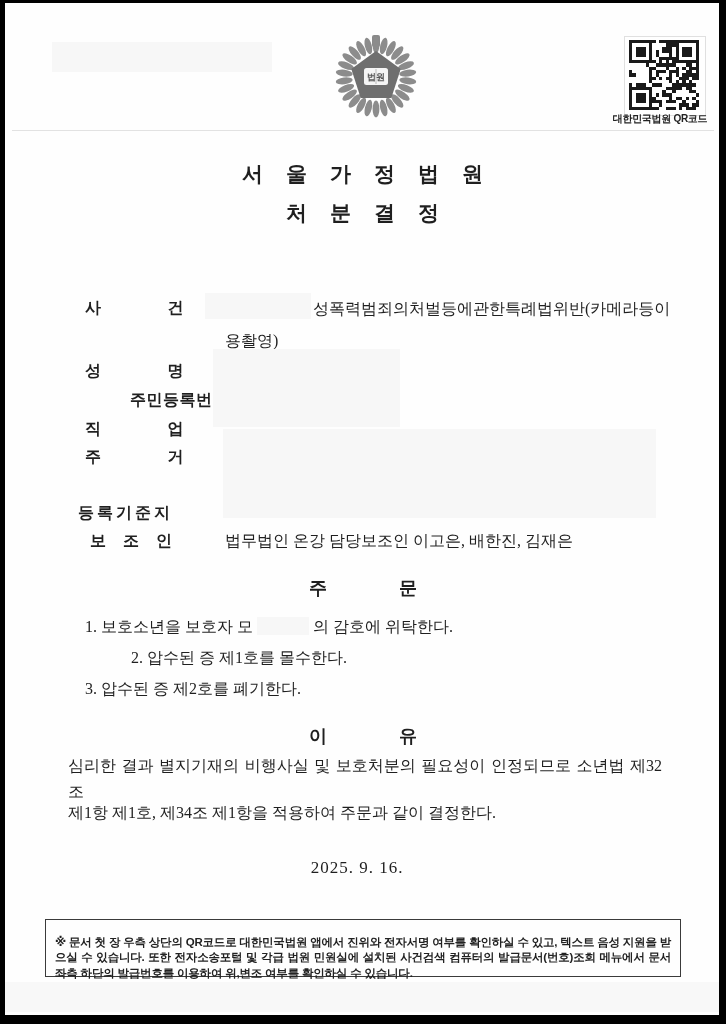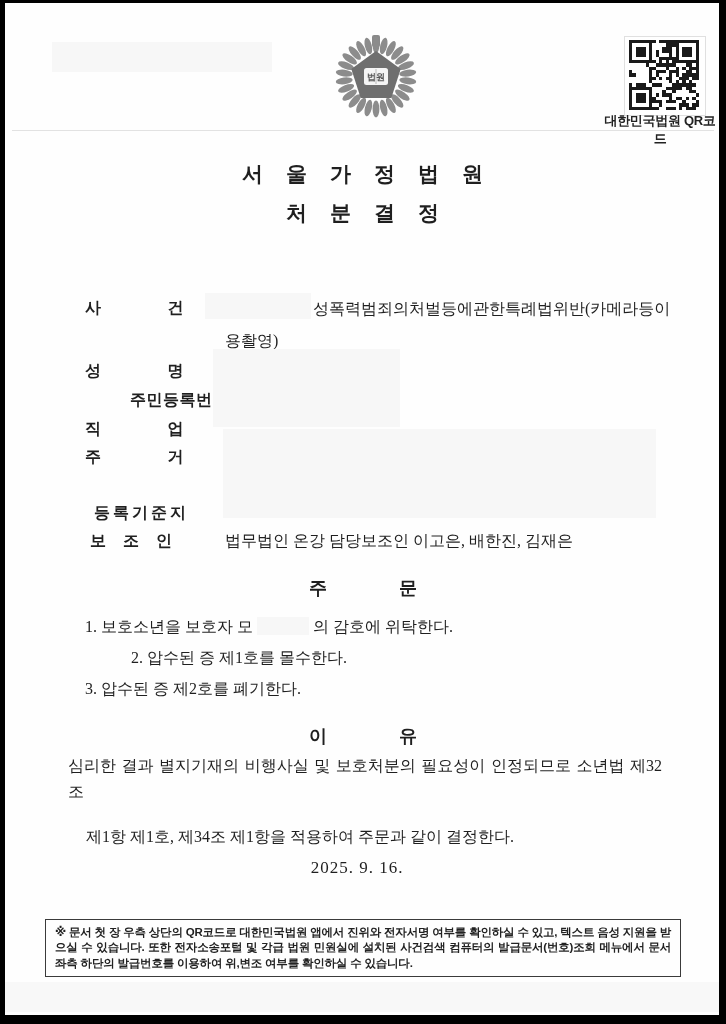--- a/index.html
+++ b/index.html
@@ -12,24 +12,24 @@
   .abs{position:absolute;}
   .redact{background:#f7f7f7;}
   .t-body{font-size:16px;line-height:26px;white-space:pre;}
   .t-label{font-weight:600;letter-spacing:.5px;}
   .t-title{font-size:21px;font-weight:700;text-align:center;left:0;right:0;white-space:pre;letter-spacing:1px;}
   .heading{font-size:18px;font-weight:700;text-align:center;left:0;right:0;white-space:pre;}
   .reason-line1{width:594px;text-align:justify;text-align-last:justify;white-space:normal;}
   .redact-inline{display:inline-block;width:52px;height:18px;background:#f7f7f7;vertical-align:-3px;margin:0 4px;}
   .divider{height:1px;background:#e2e2e2;}
   .qr-box{background:#fff;border:1px solid #e0e0e0;padding:3px;}
-  .qr-caption{font-family:"Liberation Sans","DejaVu Sans",sans-serif;font-size:13px;font-weight:700;
+  .qr-caption{font-family:"Liberation Sans","DejaVu Sans",sans-serif;font-size:10px;font-weight:700;
     text-align:center;color:#222;letter-spacing:-.3px;}
   .notice{
-    border:1.5px solid #3a3a3a;padding:5px 9px;box-sizing:border-box;
+    border:1.5px solid #3a3a3a;padding:15px 9px;box-sizing:border-box;
     font-family:"Liberation Sans","DejaVu Sans",sans-serif;
     font-size:11.5px;font-weight:700;line-height:1.34;color:#222;
     text-align:justify;letter-spacing:-.2px;
   }
   .date-line{left:0;right:12px;text-align:center;font-size:17px;letter-spacing:1px;}
   .bottom-shade{background:#f8f8f8;}
 </style>
 </head>
 <body>
 
@@ -288,37 +288,37 @@
 
 <div class="abs t-body t-label" style="left:85px;top:296px;font-family:Liberation Mono, monospace;">사　　　　건</div>
 <div class="abs redact" style="left:205px;top:293px;width:106px;height:26px;"></div>
 <div class="abs t-body" style="left:313px;top:296px;">성폭력범죄의처벌등에관한특례법위반(카메라등이</div>
 <div class="abs t-body" style="left:225px;top:328px;">용촬영)</div>
 
 <div class="abs t-body t-label" style="left:85px;top:358px;">성　　　　명</div>
 <div class="abs t-body t-label" style="left:85px;top:387px;margin-left:45px;">주민등록번호</div>
 <div class="abs t-body t-label" style="left:85px;top:416px;">직　　　　업</div>
 <div class="abs t-body t-label" style="left:85px;top:444px;">주　　　　거</div>
-<div class="abs t-body t-label" style="left:94px;top:500px;letter-spacing:3px;">등록기준지</div>
+<div class="abs t-body t-label" style="left:78px;top:500px;letter-spacing:3px;">등록기준지</div>
 
 <div class="abs redact" style="left:213px;top:349px;width:187px;height:78px;"></div>
 <div class="abs redact" style="left:223px;top:429px;width:433px;height:89px;"></div>
 
 <div class="abs t-body t-label" style="left:90px;top:528px;">보　조　인</div>
 <div class="abs t-body" style="left:225px;top:528px;">법무법인 온강 담당보조인 이고은, 배한진, 김재은</div>
 
 <div class="abs heading" style="top:576px;">주　　　　문</div>
 
 <div class="abs t-body" style="left:85px;top:614px;white-space:normal;">
   <span>1. 보호소년을 보호자 모</span><span class="redact-inline"></span><span>의 감호에 위탁한다.</span>
 </div>
 <div class="abs t-body" style="left:85px;top:645px;margin-left:46px;">2. 압수된 증 제1호를 몰수한다.</div>
 <div class="abs t-body" style="left:85px;top:676px;">3. 압수된 증 제2호를 폐기한다.</div>
 
 <div class="abs heading" style="top:724px;">이　　　　유</div>
 <div class="abs t-body reason-line1" style="left:68px;top:753px;">심리한 결과 별지기재의 비행사실 및 보호처분의 필요성이 인정되므로 소년법 제32조</div>
-<div class="abs t-body" style="left:68px;top:824px;margin-left:18px;">제1항 제1호, 제34조 제1항을 적용하여 주문과 같이 결정한다.</div>
+<div class="abs t-body" style="left:68px;top:800px;">제1항 제1호, 제34조 제1항을 적용하여 주문과 같이 결정한다.</div>
 
 <div class="abs date-line" style="top:858px;">2025. 9. 16.</div>
 
 <div class="abs notice" style="left:45px;top:919px;width:636px;height:58px;">※ 문서 첫 장 우측 상단의 QR코드로 대한민국법원 앱에서 진위와 전자서명 여부를 확인하실 수 있고, 텍스트 음성 지원을 받으실 수 있습니다. 또한 전자소송포털 및 각급 법원 민원실에 설치된 사건검색 컴퓨터의 발급문서(번호)조회 메뉴에서 문서 좌측 하단의 발급번호를 이용하여 위,변조 여부를 확인하실 수 있습니다.</div>
 
 <div class="abs bottom-shade" style="left:5px;right:7px;top:982px;height:30px;"></div>
 
 </body></html>

